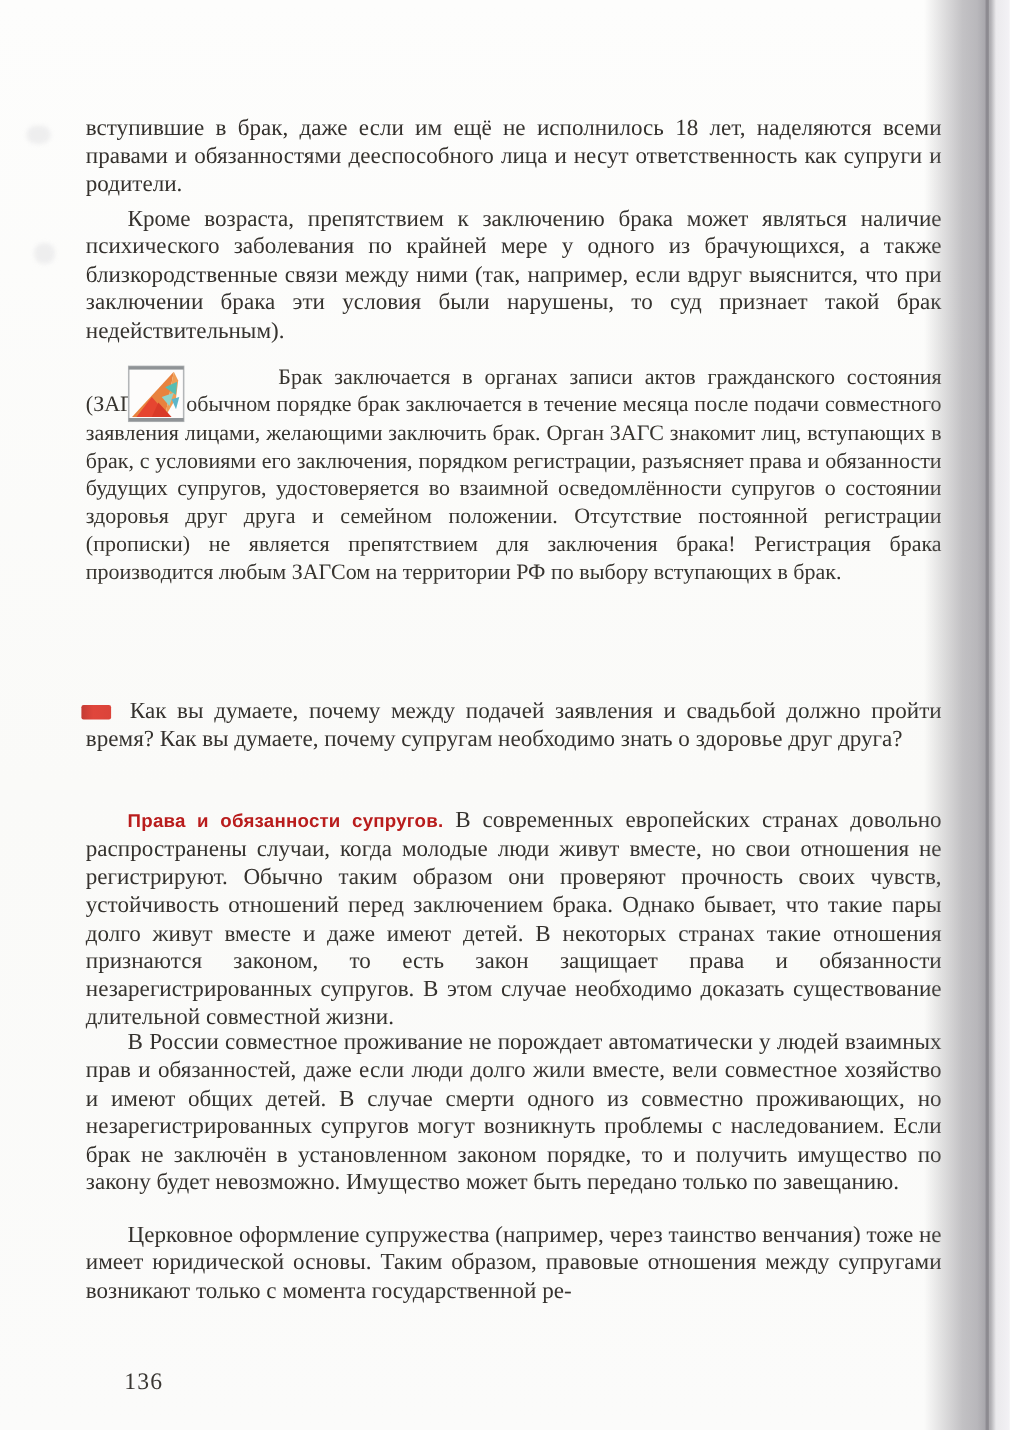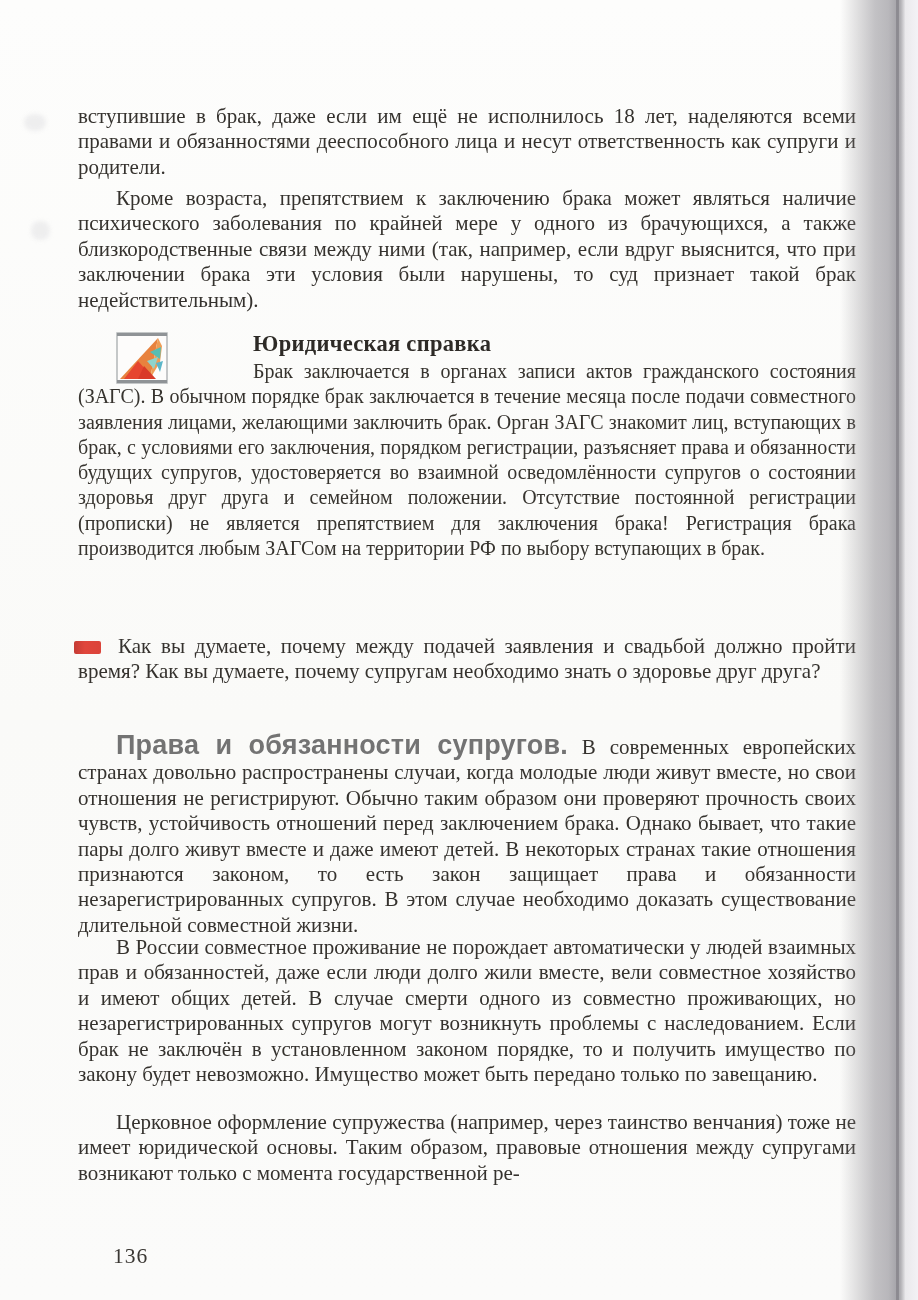--- a/index.html
+++ b/index.html
@@ -71,21 +71,21 @@
     background:linear-gradient(to right,#c43b34,#e0463c 40%,#db443a);
     border-radius:2px;
   }
 
   
   .section1{position:absolute;left:0;top:733px;width:778px;}
   .section2{position:absolute;left:0;top:935px;width:778px;}
   .section3{position:absolute;left:0;top:1110px;width:778px;}
   .runin-heading{
     font-family:"Liberation Sans","DejaVu Sans",sans-serif;
-    font-weight:bold;font-size:27px;color:#737373;letter-spacing:.2px;
+    font-weight:bold;font-size:17px;color:#b91c1c;letter-spacing:.2px;
   }
 
   .page-number{
     position:absolute;left:113px;top:1244px;z-index:10;
     font-size:21.5px;color:#3a3733;letter-spacing:1px;
   }
 </style>
 </head>
 <body>
 
@@ -112,21 +112,20 @@
           <rect x="1" y="48" width="50" height="3" fill="#8f9396"></rect>
           <polygon points="4,47 42,6 34,47" fill="#e8823e"></polygon>
           <polygon points="42,6 46,14 44,30 34,47" fill="#ef9d55"></polygon>
           <polygon points="22,29 8,47 38,47" fill="#e64530"></polygon>
           <polygon points="28,34 40,47 22,47" fill="#d93a28"></polygon>
           <polygon points="34,20 45,15 44,27" fill="#57bdb2"></polygon>
           <polygon points="31,29 42,25 38,37" fill="#8fd4cc"></polygon>
           <polygon points="40,31 47,29 44,40" fill="#5cb6c9"></polygon>
         </svg>
       </span>
-      <h3 class="spravka-title">Юридическая справка</h3>
       <p class="spravka-body">Брак заключается в органах записи актов гражданского состояния (ЗАГС). В обычном порядке брак заключается в течение месяца после подачи совместного заявления лицами, желающими заключить брак. Орган ЗАГС знакомит лиц, вступающих в брак, с условиями его заключения, порядком регистрации, разъясняет права и обязанности будущих супругов, удостоверяется во взаимной осведомлённости супругов о состоянии здоровья друг друга и семейном положении. Отсутствие постоянной регистрации (прописки) не является препятствием для заключения брака! Регистрация брака производится любым ЗАГСом на территории РФ по выбору вступающих в брак.</p>
     </div>
 
     <div class="question">
       <span class="q-marker"></span>
       <p>Как вы думаете, почему между подачей заявления и свадьбой должно пройти время? Как вы думаете, почему супругам необходимо знать о здоровье друг друга?</p>
     </div>
 
     <div class="section1">
       <p class="indent"><span class="runin-heading">Права и обязанности супругов.</span> <span>В современных европейских странах довольно распространены случаи, когда молодые люди живут вместе, но свои отношения не регистрируют. Обычно таким образом они проверяют прочность своих чувств, устойчивость отношений перед заключением брака. Однако бывает, что такие пары долго живут вместе и даже имеют детей. В некоторых странах такие отношения признаются законом, то есть закон защищает права и обязанности незарегистрированных супругов. В этом случае необходимо доказать существование длительной совместной жизни.</span></p>

